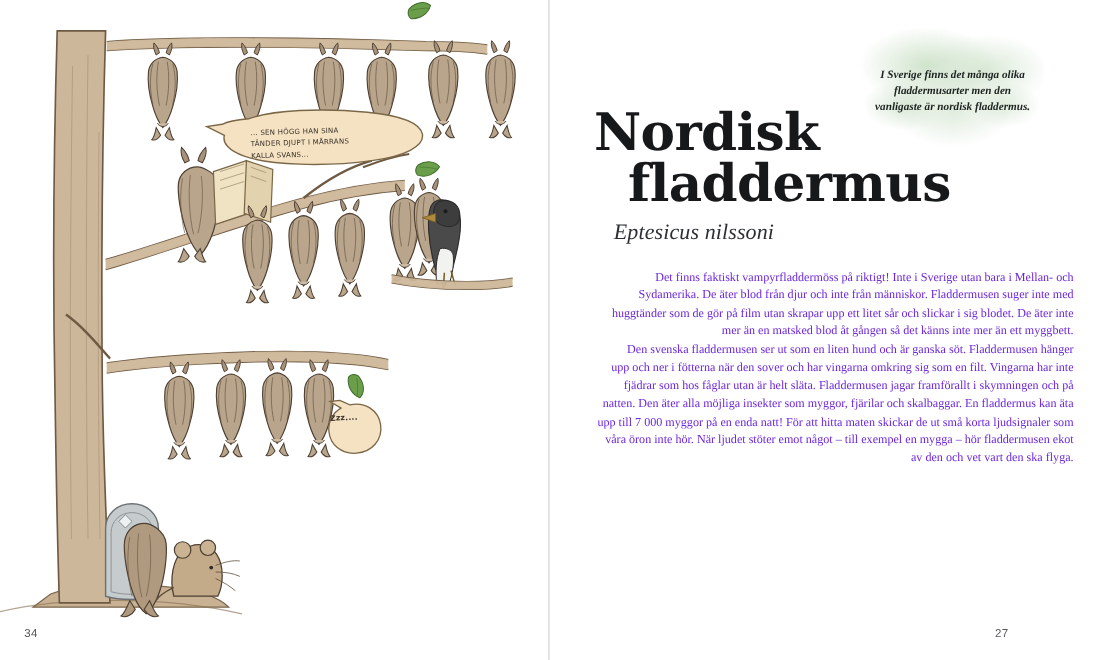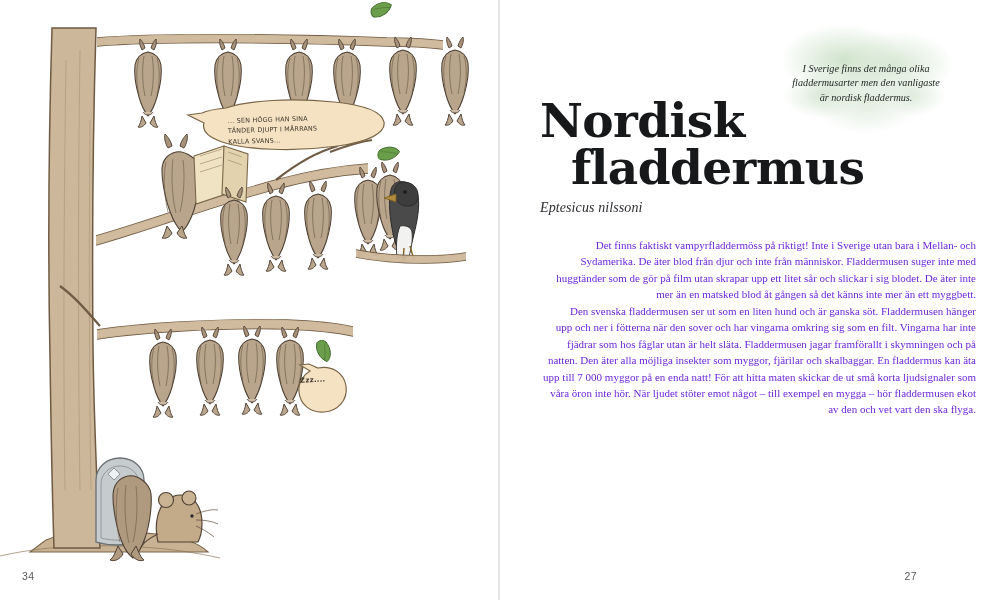--- a/index.html
+++ b/index.html
@@ -63,24 +63,24 @@
     padding-top: 98px;
     font-family: "DejaVu Serif", serif;
     font-weight: 700;
     font-size: 47px;
     line-height: 0.99;
     letter-spacing: -0.6px;
     color: #16181a;
   }
   .title .l2 { display: block; margin-left: 31px; }
   .subtitle {
-    margin: 9px 0 0 0;
+    margin: 9px 0 0 18px;
     font-family: "Liberation Serif", serif;
     font-style: italic;
-    font-size: 14px;
+    font-size: 20px;
     color: #2c2f33;
     letter-spacing: .1px;
   }
   .body-copy {
     margin-top: 21px;
     font-family: "Liberation Serif", serif;
     font-size: 11px;
     line-height: 1.495;
     color: #6d28d9;
     text-align: right;
@@ -88,20 +88,21 @@
   .body-copy p { margin: 0; }
   .body-copy p + p { text-indent: 22px; }
 
   
   .callout {
     position: absolute;
     left: 783px;
     top: 26px;
     width: 166px;
     height: 112px;
+    font-weight: bold;
   }
   .blob {
     position: absolute;
     inset: 0;
     background:
       radial-gradient(ellipse 52% 44% at 36% 30%, rgba(205,226,201,.95) 0%, rgba(205,226,201,0) 72%),
       radial-gradient(ellipse 48% 40% at 68% 34%, rgba(214,231,211,.92) 0%, rgba(214,231,211,0) 74%),
       radial-gradient(ellipse 44% 40% at 50% 66%, rgba(219,233,216,.88) 0%, rgba(219,233,216,0) 76%),
       radial-gradient(ellipse 30% 26% at 24% 62%, rgba(199,222,196,.70) 0%, rgba(199,222,196,0) 78%),
       radial-gradient(ellipse 26% 24% at 78% 62%, rgba(206,226,203,.65) 0%, rgba(206,226,203,0) 78%);

